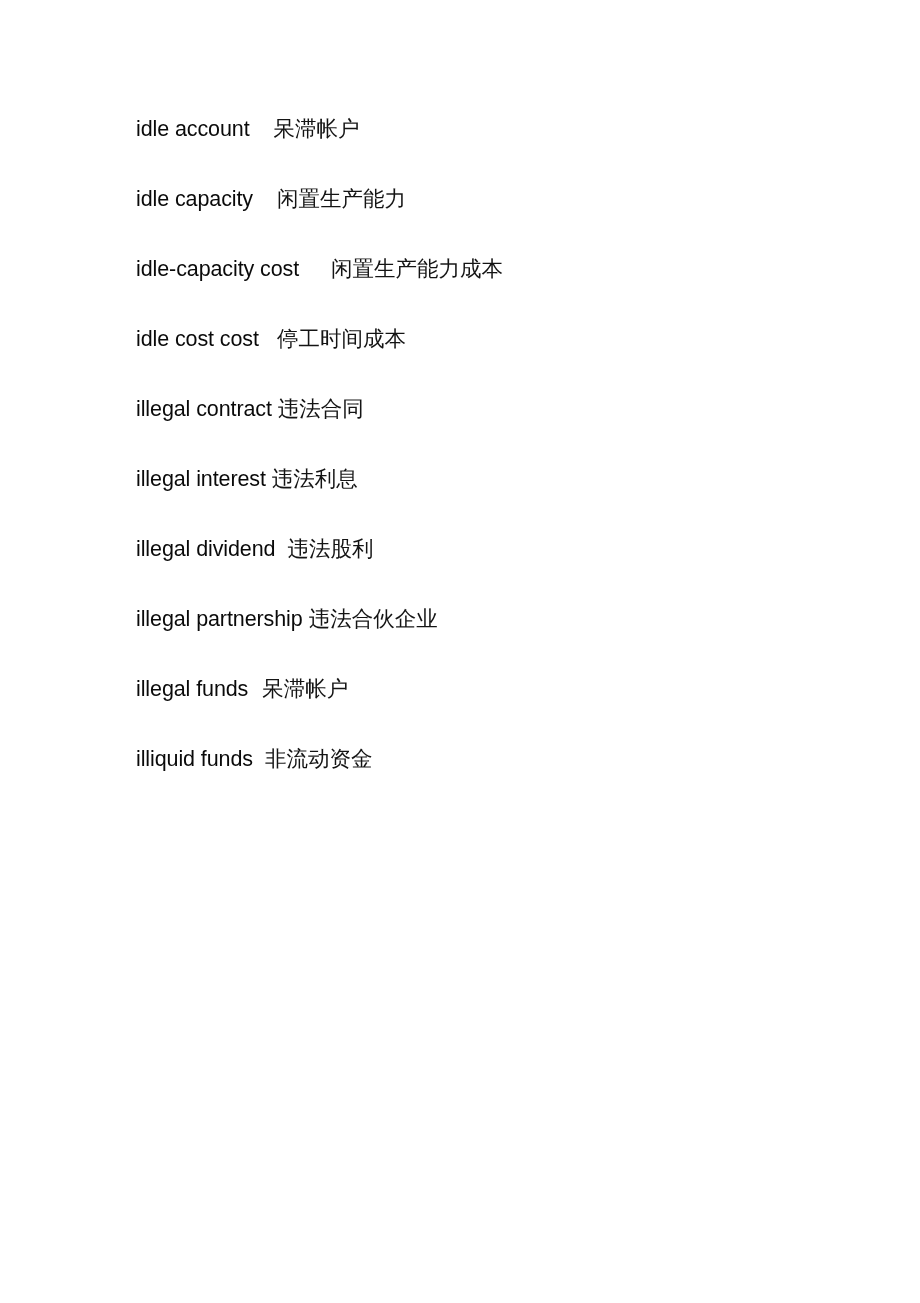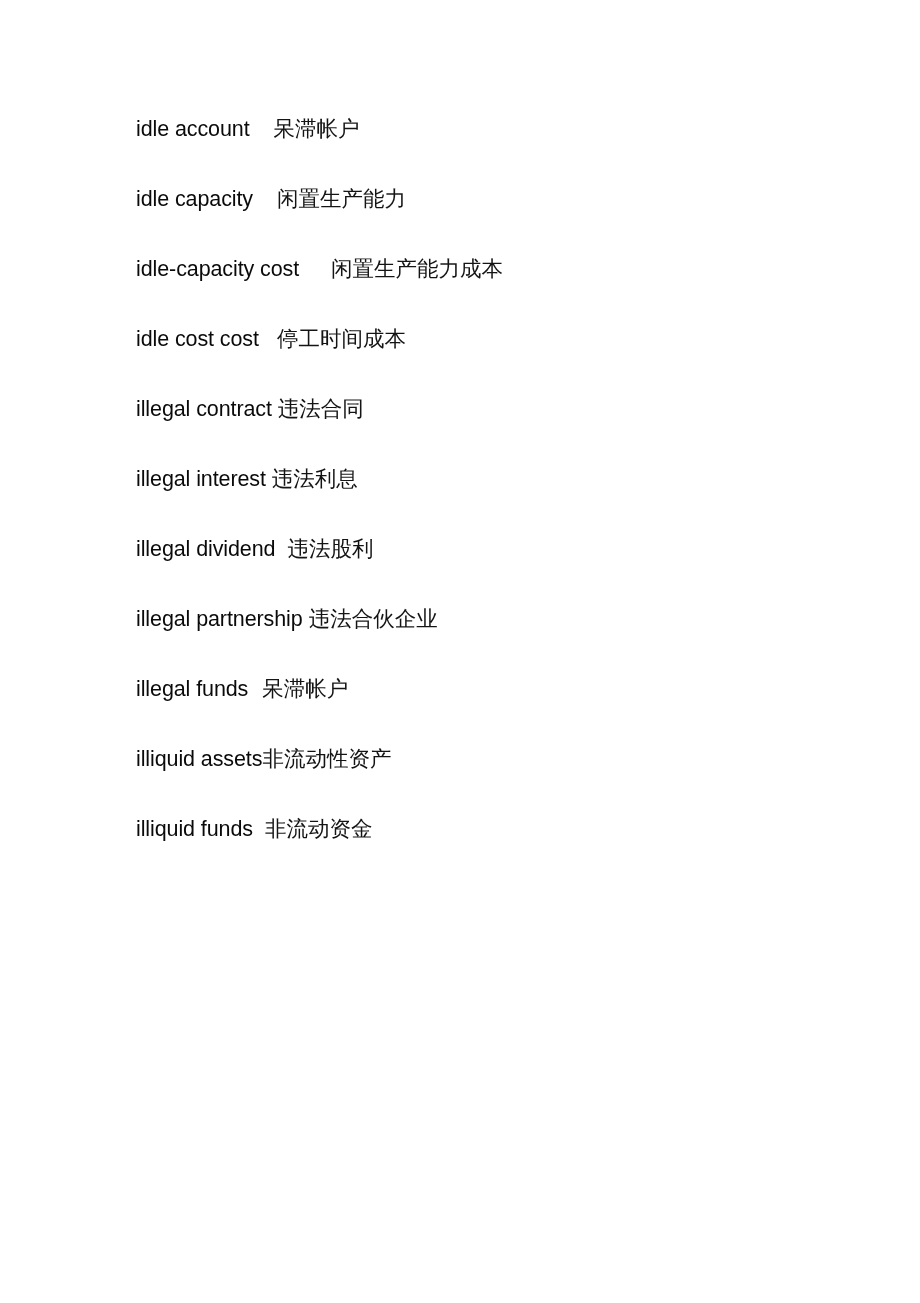--- a/index.html
+++ b/index.html
@@ -60,16 +60,15 @@
   <div class="glossary" id="glossary">
       <div class="entry"><span class="term-en">idle account</span><span class="gap" style="width: 24px;"></span><span class="term-zh">呆滞帐户</span></div>
       <div class="entry"><span class="term-en">idle capacity</span><span class="gap" style="width: 24px;"></span><span class="term-zh">闲置生产能力</span></div>
       <div class="entry"><span class="term-en">idle-capacity cost</span><span class="gap" style="width: 32px;"></span><span class="term-zh">闲置生产能力成本</span></div>
       <div class="entry"><span class="term-en">idle cost cost</span><span class="gap" style="width: 18px;"></span><span class="term-zh">停工时间成本</span></div>
       <div class="entry"><span class="term-en">illegal contract</span><span class="gap" style="width: 6px;"></span><span class="term-zh">违法合同</span></div>
       <div class="entry"><span class="term-en">illegal interest</span><span class="gap" style="width: 6px;"></span><span class="term-zh">违法利息</span></div>
       <div class="entry"><span class="term-en">illegal dividend</span><span class="gap" style="width: 12px;"></span><span class="term-zh">违法股利</span></div>
       <div class="entry"><span class="term-en">illegal partnership</span><span class="gap" style="width: 6px;"></span><span class="term-zh">违法合伙企业</span></div>
       <div class="entry"><span class="term-en">illegal funds</span><span class="gap" style="width: 14px;"></span><span class="term-zh">呆滞帐户</span></div>
-      <div class="entry"><span class="term-en">illiquid assets</span><span class="gap" style="width: 0px;"></span><span class="term-zh">非流动性资产</span></div>
       <div class="entry"><span class="term-en">illiquid funds</span><span class="gap" style="width: 12px;"></span><span class="term-zh">非流动资金</span></div>
     </div>
 </div>
 
 </body></html>

